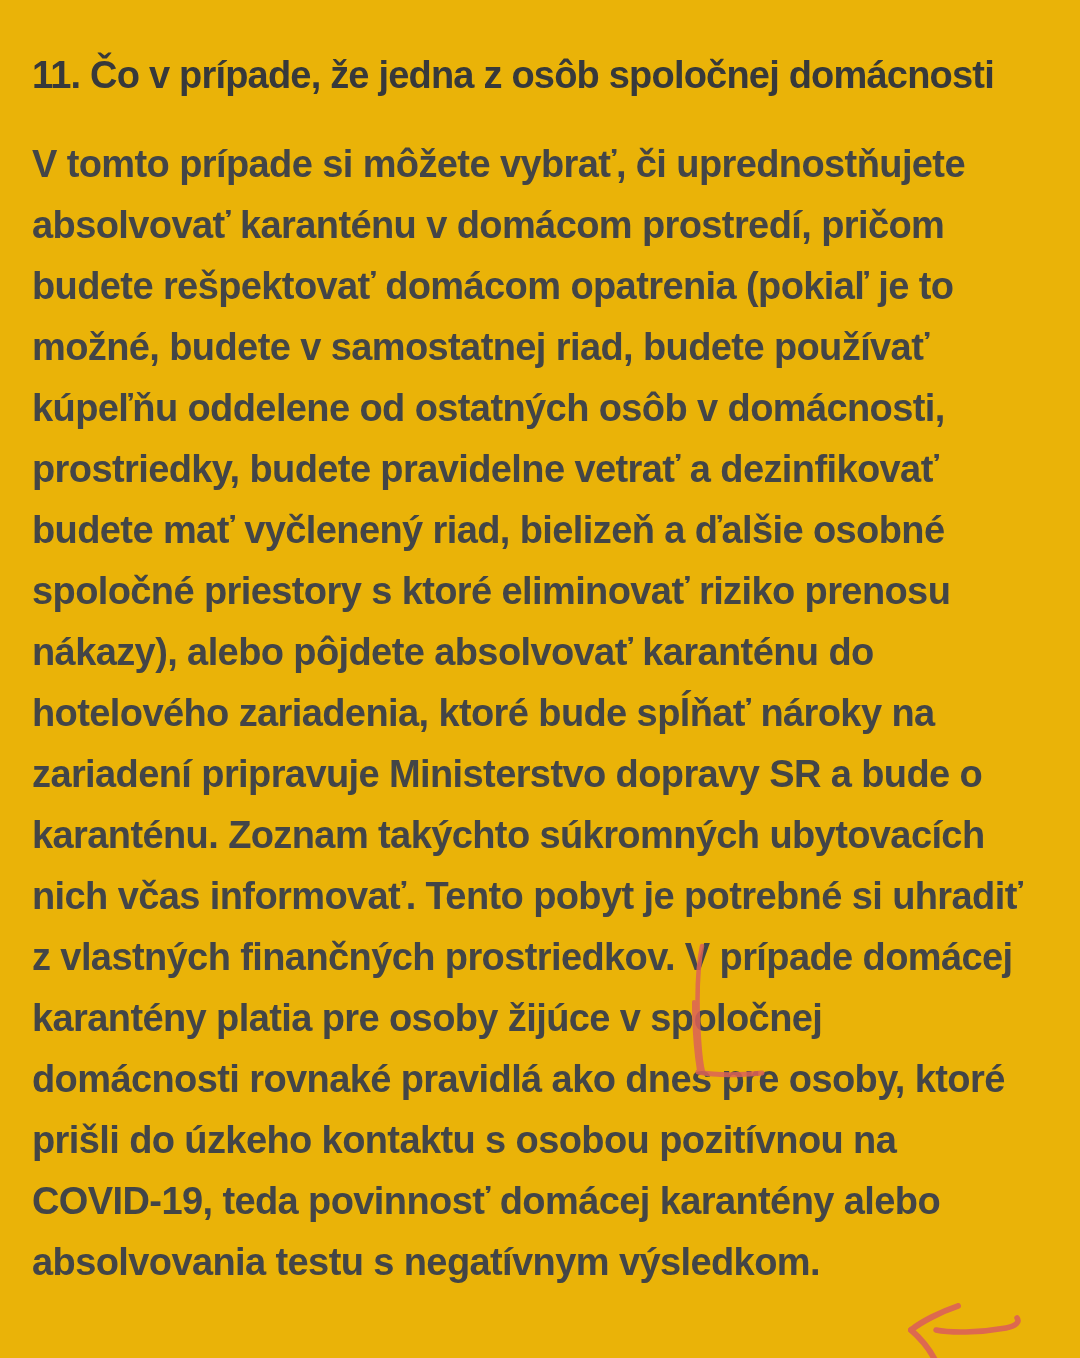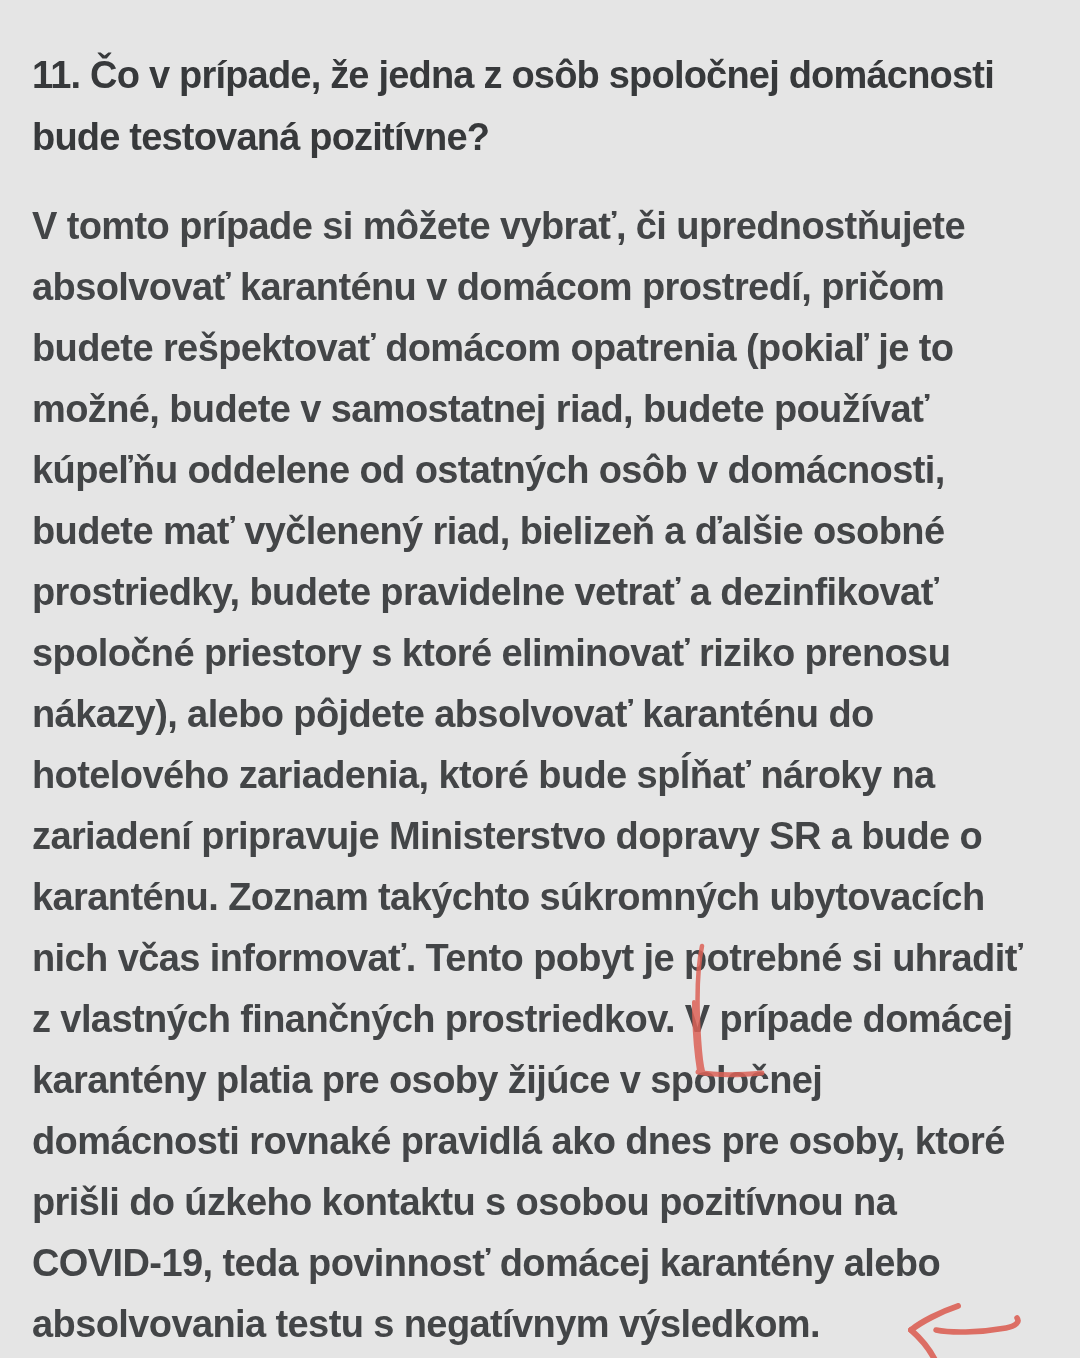--- a/index.html
+++ b/index.html
@@ -4,21 +4,21 @@
 <style>
   html, body {
     margin: 0;
     padding: 0;
     background: #ffffff;
   }
   .page {
     position: relative;
     width: 1080px;
     height: 1358px;
-    background: #e5e5e5;
+    background: #eab308;
     overflow: hidden;
     font-family: "Liberation Sans", "DejaVu Sans", sans-serif;
   }
   .content {
     position: absolute;
     left: 32px;
     top: 44px;
     right: 18px;
   }
   .heading {
@@ -52,31 +52,30 @@
 </style>
 </head>
 <body>
 
 <div class="page">
 
   <div class="content">
 
     <div class="heading">
       <div class="heading-line">11. Čo v prípade, že jedna z osôb spoločnej domácnosti</div>
-      <div class="heading-line">bude testovaná pozitívne?</div>
     </div>
 
     <div class="body-text">
       <div class="line">V tomto prípade si môžete vybrať, či uprednostňujete</div>
       <div class="line">absolvovať karanténu v domácom prostredí, pričom</div>
       <div class="line">budete rešpektovať domácom opatrenia (pokiaľ je to</div>
       <div class="line">možné, budete v samostatnej riad, budete používať</div>
       <div class="line">kúpeľňu oddelene od ostatných osôb v domácnosti,</div>
+      <div class="line">prostriedky, budete pravidelne vetrať a dezinfikovať</div>
       <div class="line">budete mať vyčlenený riad, bielizeň a ďalšie osobné</div>
-      <div class="line">prostriedky, budete pravidelne vetrať a dezinfikovať</div>
       <div class="line">spoločné priestory s ktoré eliminovať riziko prenosu</div>
       <div class="line">nákazy), alebo pôjdete absolvovať karanténu do</div>
       <div class="line">hotelového zariadenia, ktoré bude spĺňať nároky na</div>
       <div class="line">zariadení pripravuje Ministerstvo dopravy SR a bude o</div>
       <div class="line">karanténu. Zoznam takýchto súkromných ubytovacích</div>
       <div class="line">nich včas informovať. Tento pobyt je potrebné si uhradiť</div>
       <div class="line">z vlastných finančných prostriedkov. V prípade domácej</div>
       <div class="line">karantény platia pre osoby žijúce v spoločnej</div>
       <div class="line">domácnosti rovnaké pravidlá ako dnes pre osoby, ktoré</div>
       <div class="line">prišli do úzkeho kontaktu s osobou pozitívnou na</div>

